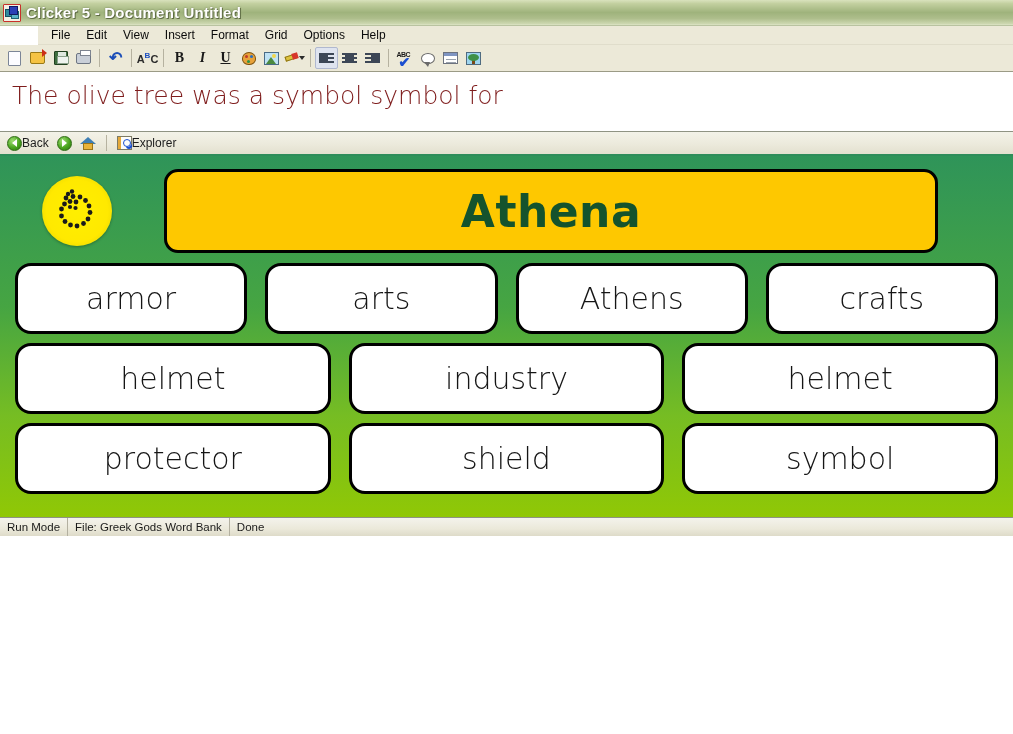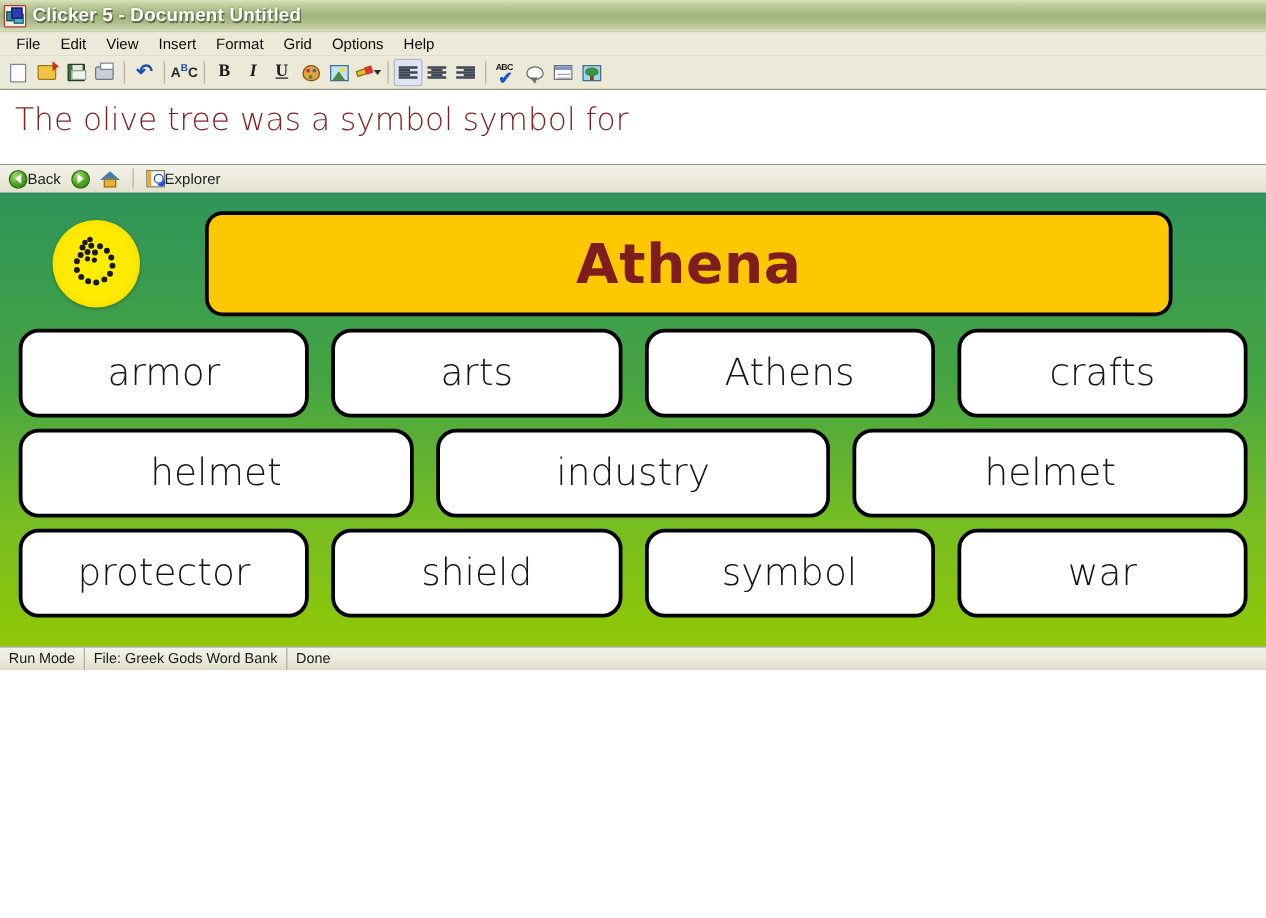--- a/index.html
+++ b/index.html
@@ -56,20 +56,21 @@
     white-space: nowrap;
   }
 
   
   .menubar {
     height: 19px; flex: 0 0 19px;
     background: #ece9d8;
     display: flex; align-items: center;
     padding-left: 5px;
     border-bottom: 1px solid #e0ddcb;
+    margin-left: 38px;
   }
   .menu-item {
     font-size: 12px; color: #0b0b0b;
     padding: 1px 8px 2px 8px;
     white-space: nowrap;
     cursor: default;
   }
 
   
   .toolbar {
@@ -339,21 +340,21 @@
     flex: 1 1 auto;
     margin-left: 52px; margin-right: 60px;
     height: 84px;
     background: #fec800;
     border: 3px solid #000000;
     border-radius: 14px;
     display: flex; align-items: center; justify-content: center;
   }
   .title-cell span {
     font-family: "DejaVu Sans", sans-serif;
-    font-size: 44px; font-weight: bold; color: #7f1d1d;
+    font-size: 44px; font-weight: bold; color: #14532d;
     letter-spacing: 0.5px;
     text-align: right;
   }
 
   .grid-rows { display: flex; flex-direction: column; gap: 9px; }
   .grid-row { display: flex; gap: 18px; }
   .word-cell {
     flex: 1 1 0;
     height: 71px;
     background: #ffffff;
@@ -590,23 +591,20 @@
       <div class="grid-row">
         <div class="word-cell">
             <span>protector</span>
           </div>
         <div class="word-cell">
             <span>shield</span>
           </div>
         <div class="word-cell">
             <span>symbol</span>
           </div>
-        <div class="word-cell">
-            <span>war</span>
-          </div>
       </div>
     </div>
   </div>
 
   <div class="statusbar">
     <div class="sb-cell">Run Mode</div>
     <div class="sb-cell">File: Greek Gods Word Bank</div>
     <div class="sb-cell last">Done</div>
   </div>
 

